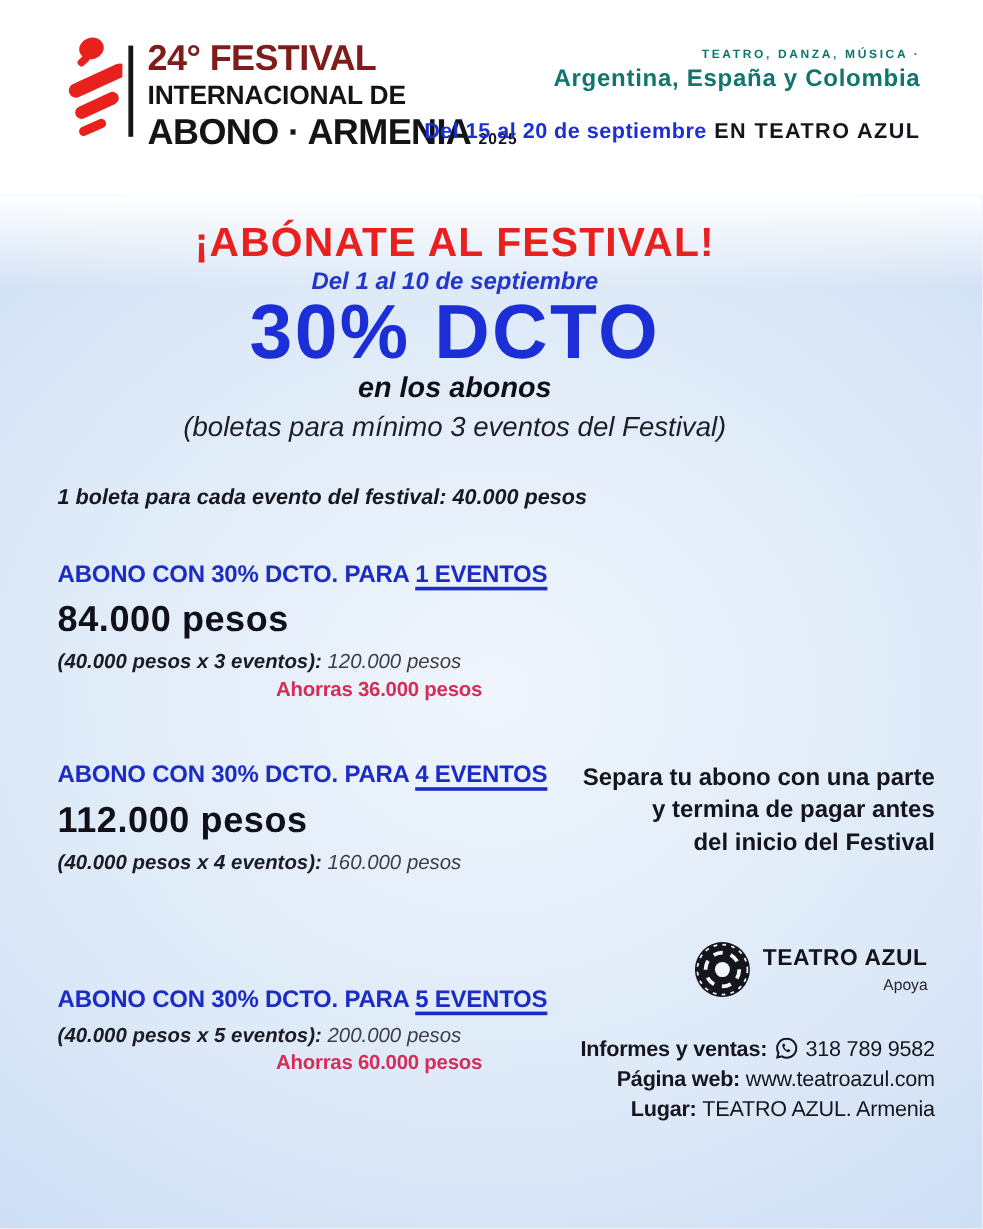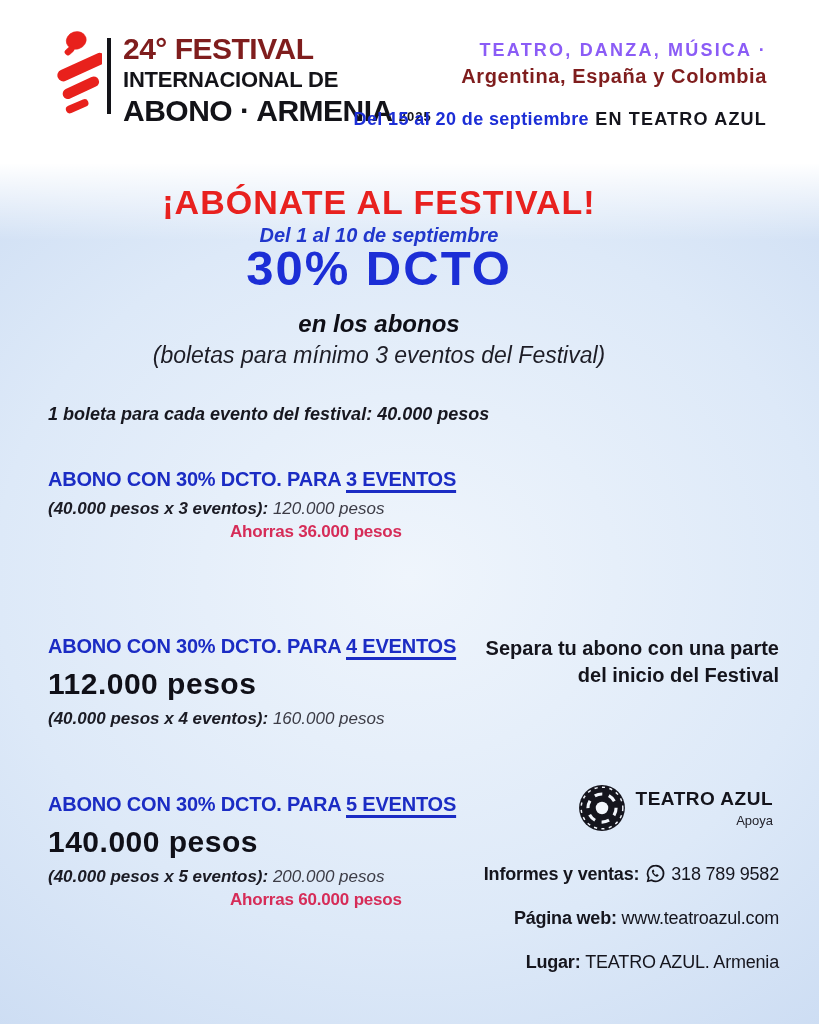--- a/index.html
+++ b/index.html
@@ -16,66 +16,66 @@
   
   .header{position:absolute;left:0;top:0;width:819px;height:165px;background:#ffffff;}
   .logo-svg{position:absolute;left:56px;top:30px;}
   .divider{position:absolute;left:107px;top:38px;width:4px;height:76px;background:#131318;}
   .titles{position:absolute;left:123px;top:34px;line-height:1;}
   .title-l1{font-size:30px;font-weight:800;letter-spacing:-.5px;color:#7f1d1d;}
   .title-l2{font-size:22px;font-weight:700;letter-spacing:-.2px;color:#131318;margin-top:5px;}
   .title-l3{font-size:30px;font-weight:800;letter-spacing:-.5px;color:#131318;margin-top:5px;}
   .title-year{font-size:13px;font-weight:700;letter-spacing:1px;margin-left:6px;}
   .header-right{position:absolute;right:52px;top:40px;text-align:right;}
-  .genres{font-size:18px;font-weight:700;letter-spacing:2.2px;color:#8b5cf6;}
-  .countries{font-size:20px;font-weight:700;letter-spacing:.6px;color:#7f1d1d;margin-top:4px;}
+  .genres{font-size:10px;font-weight:700;letter-spacing:2.2px;color:#0f766e;}
+  .countries{font-size:20px;font-weight:700;letter-spacing:.6px;color:#0f766e;margin-top:4px;}
   .header-dates{margin-top:21px;font-size:18px;white-space:nowrap;}
   .dates-blue{color:var(--accent-blue);font-weight:700;letter-spacing:.4px;}
   .dates-dark{color:#15151d;font-weight:800;letter-spacing:1.2px;}
 
   
   .main{position:absolute;left:0;top:163px;width:819px;height:861px;
     background:
       linear-gradient(180deg,#ffffff 0%,rgba(255,255,255,0) 9%),
       radial-gradient(ellipse 120% 100% at 50% 48%, #eff5fc 0%, #dde9f8 42%, #c6d8f1 78%, #b5cbea 100%);}
 
   .centered{position:absolute;left:0;width:758px;text-align:center;}
   .headline{top:20px;font-size:34px;font-weight:800;letter-spacing:1px;color:var(--accent-red);}
   .promo-dates{top:61px;font-size:20px;font-weight:700;font-style:italic;color:#2137cc;}
-  .discount{top:81px;font-size:49px;line-height:1;font-weight:900;letter-spacing:2px;color:var(--accent-blue);}
+  .discount{top:81px;font-size:64px;line-height:1;font-weight:900;letter-spacing:2px;color:var(--accent-blue);}
   .subject{top:147px;font-size:24px;font-weight:800;font-style:italic;color:#0e0e16;}
   .condition{top:179px;font-size:23px;font-style:italic;color:#1d1d26;}
 
   .full-price{position:absolute;left:48px;top:237px;font-style:italic;}
   .fp-label{font-size:19px;font-weight:800;letter-spacing:.3px;}
   .fp-line{font-size:18px;margin-top:4px;}
   .fp-detail{font-weight:700;}
   .fp-value{font-weight:800;}
 
   .plan{position:absolute;left:48px;width:420px;}
   .plan-1{top:305px;}
   .plan-2{top:472px;}
-  .plan-3{top:630px;}
+  .plan-3{top:659px;}
   .plan-title{font-size:20px;font-weight:800;letter-spacing:-.2px;color:#1b2cc4;white-space:nowrap;}
   .plan-events{text-decoration:underline;text-decoration-thickness:2.5px;text-underline-offset:4px;}
   .plan-price{font-size:30px;font-weight:800;letter-spacing:.5px;color:#101018;margin-top:9px;}
   .plan-calc{font-size:17px;font-style:italic;margin-top:8px;white-space:nowrap;}
   .calc-bold{font-weight:700;color:#1b1b24;}
   .calc-value{font-weight:400;color:#3c3c46;}
   .plan-savings{font-size:17px;font-weight:700;letter-spacing:-.2px;color:var(--savings-red);margin:3px 0 0 182px;white-space:nowrap;}
 
   .note{position:absolute;right:40px;top:472px;text-align:right;font-size:20px;font-weight:700;line-height:1.35;color:#14141c;}
 
   .sponsor{position:absolute;right:46px;top:620px;display:flex;align-items:center;gap:9px;}
   .sponsor-text{text-align:right;}
   .sponsor-name{font-size:19px;font-weight:800;letter-spacing:.5px;color:#14141c;}
   .sponsor-role{font-size:13px;color:#23232c;margin-top:3px;}
 
   .contacts{position:absolute;right:40px;top:700px;text-align:right;font-size:18px;color:#15151d;letter-spacing:-.2px;}
-  .contact-line{margin-top:23px;white-space:nowrap;}
+  .contact-line{margin-top:4px;white-space:nowrap;}
   .contact-line:first-child{margin-top:0;}
   .c-label{font-weight:700;}
   .c-value{font-weight:400;}
   .wa-icon{display:inline-block;vertical-align:-4px;margin:0 5px 0 6px;}
 </style>
 </head>
 <body>
 
 <div class="poster">
 
@@ -117,51 +117,52 @@
     <div class="centered condition">(boletas para mínimo 3 eventos del Festival)</div>
 
     <div class="full-price">
       <div class="fp-line">
         <span class="fp-detail">1 boleta para cada evento del festival: </span><span class="fp-value">40.000 pesos</span>
       </div>
     </div>
 
     <div class="plan plan-1">
       <div class="plan-title">
-        <span>ABONO CON 30% DCTO. PARA </span><span class="plan-events">3 EVENTOS</span>
+        <span>ABONO CON 30% DCTO. PARA </span><span class="plan-events">1 EVENTOS</span>
       </div>
+      <div class="plan-price">84.000 pesos</div>
       <div class="plan-calc">
         <span class="calc-bold">(40.000 pesos x 3 eventos): </span><span class="calc-value">120.000 pesos</span>
       </div>
       <div class="plan-savings">Ahorras 36.000 pesos</div>
     </div>
 
     <div class="plan plan-2">
       <div class="plan-title">
         <span>ABONO CON 30% DCTO. PARA </span><span class="plan-events">4 EVENTOS</span>
       </div>
       <div class="plan-price">112.000 pesos</div>
       <div class="plan-calc">
         <span class="calc-bold">(40.000 pesos x 4 eventos): </span><span class="calc-value">160.000 pesos</span>
       </div>
     </div>
 
     <div class="plan plan-3">
       <div class="plan-title">
         <span>ABONO CON 30% DCTO. PARA </span><span class="plan-events">5 EVENTOS</span>
       </div>
-      <div class="plan-price">140.000 pesos</div>
       <div class="plan-calc">
         <span class="calc-bold">(40.000 pesos x 5 eventos): </span><span class="calc-value">200.000 pesos</span>
       </div>
       <div class="plan-savings">Ahorras 60.000 pesos</div>
     </div>
 
     <div class="note">
       <div>Separa tu abono con una parte</div>
+      <div>y termina de pagar antes</div>
       <div>del inicio del Festival</div>
     </div>
 
     <div class="sponsor">
       <svg width="50" height="50" viewBox="0 0 48 48">
         <circle cx="24" cy="24" r="22" fill="#15151d"></circle>
         <circle cx="24" cy="24" r="20" fill="none" stroke="#f2f5fb" stroke-width="1.4" stroke-dasharray="3 4.2"></circle>
         <circle cx="24" cy="24" r="13.5" fill="none" stroke="#f2f5fb" stroke-width="3" stroke-dasharray="7.5 6.5"></circle>
         <circle cx="24" cy="24" r="6" fill="#f2f5fb"></circle>
         <circle cx="24" cy="24" r="8.5" fill="none" stroke="#15151d" stroke-width="2"></circle>

